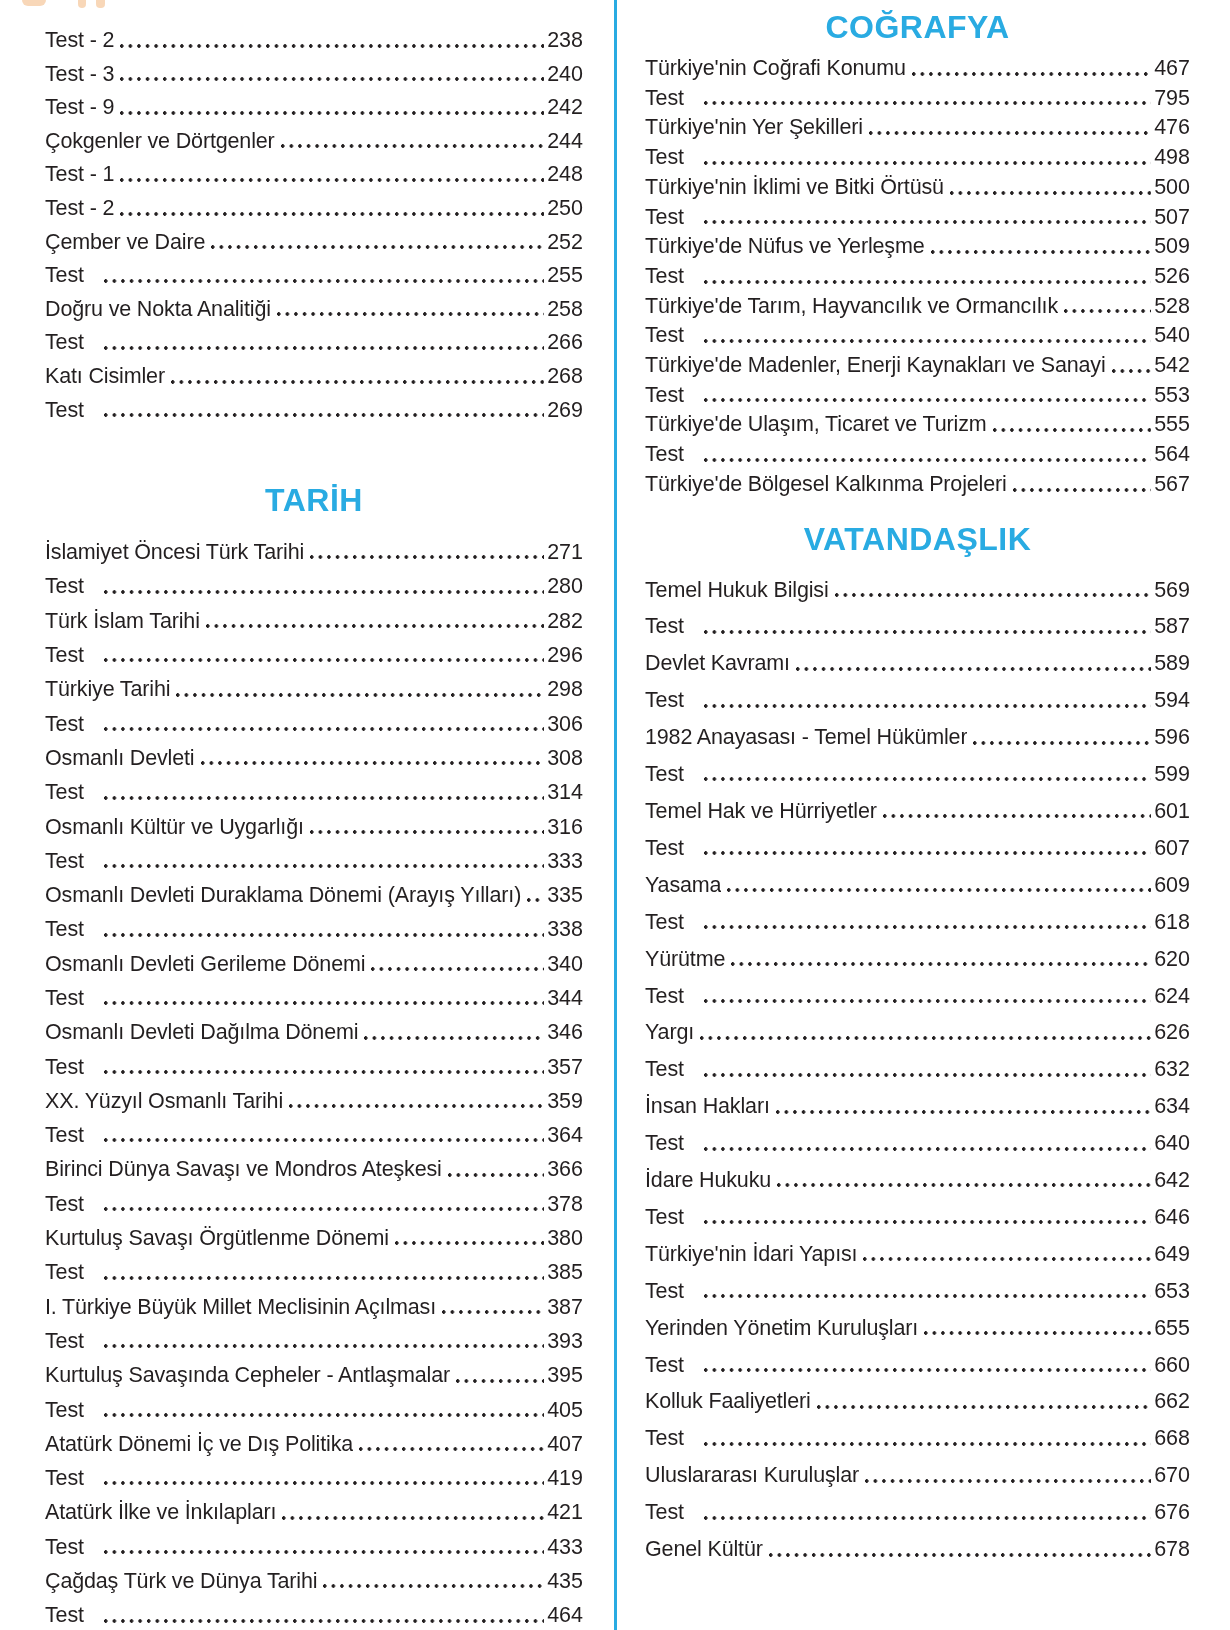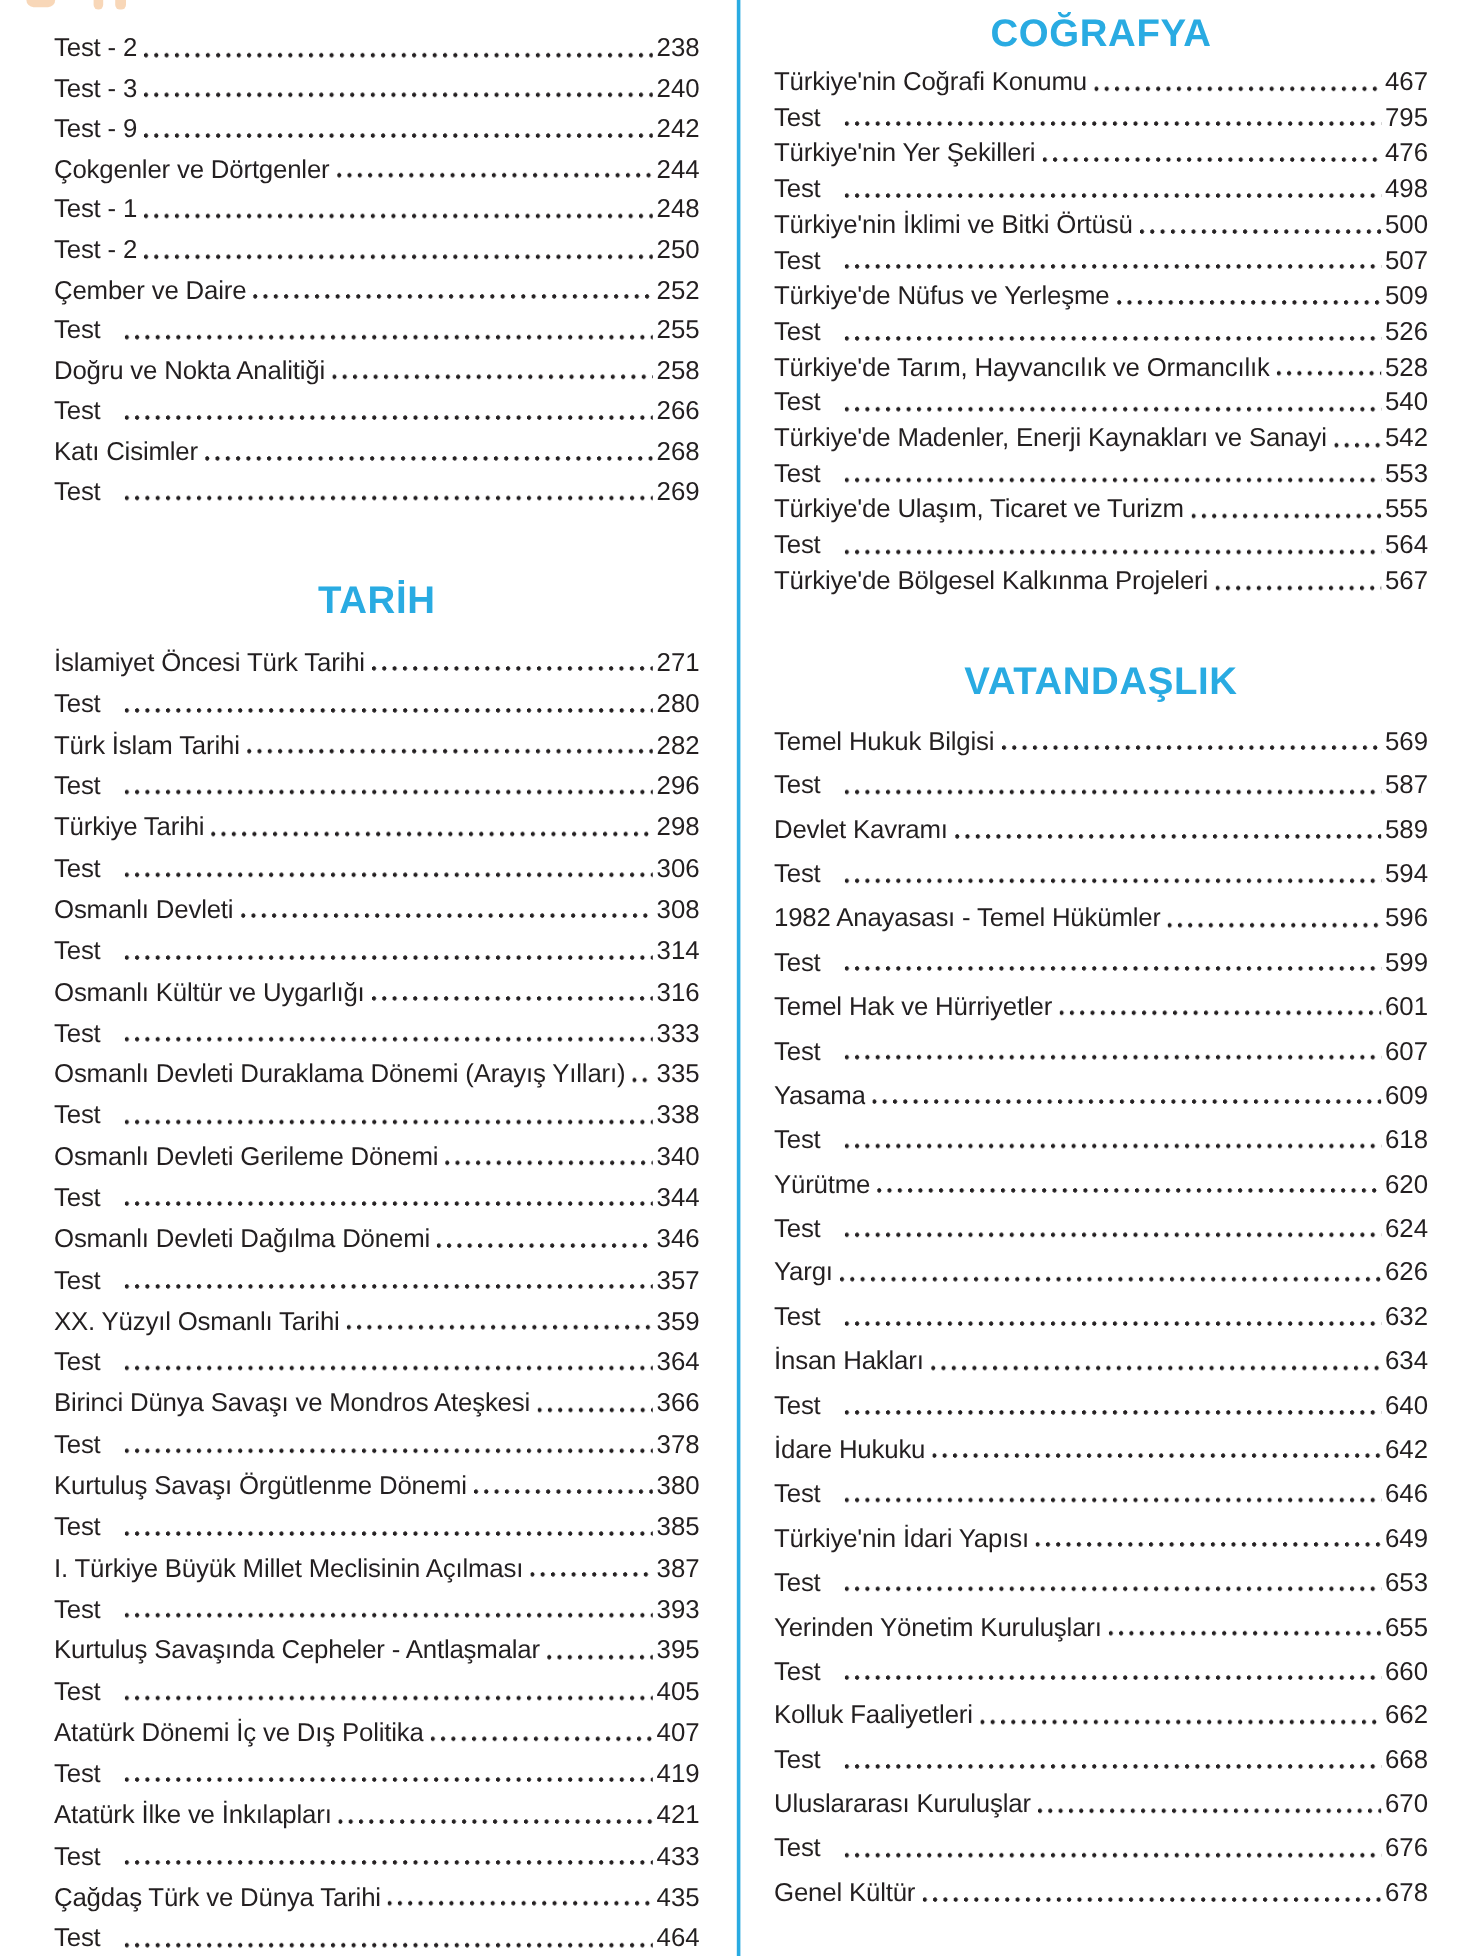--- a/index.html
+++ b/index.html
@@ -48,21 +48,21 @@
   
   .sec-0-0 .row{line-height:33.6px;}
   .sec-0-1 .row{line-height:34.3px;text-align:right;}
   .sec-1-0 .row{line-height:29.7px;}
   .sec-1-1 .row{line-height:36.9px;}
   .sec-0-0 .leader,.sec-0-1 .leader{margin-bottom:10px;}
   .sec-1-0 .leader{margin-bottom:8px;}
   .sec-1-1 .leader{margin-bottom:11.5px;}
   .sec-0-1 .sec-header{margin:54px 0 16px;}
   .sec-1-0 .sec-header{margin:0 0 8px;}
-  .sec-1-1 .sec-header{margin:48px 0 14px;}
+  .sec-1-1 .sec-header{margin:20px 0 14px;}
 </style>
 </head>
 <body>
 
 <div class="page">
   <span class="artifact a1"></span>
   <span class="artifact a2"></span>
   <span class="artifact a3"></span>
 
   <div class="divider"></div>

